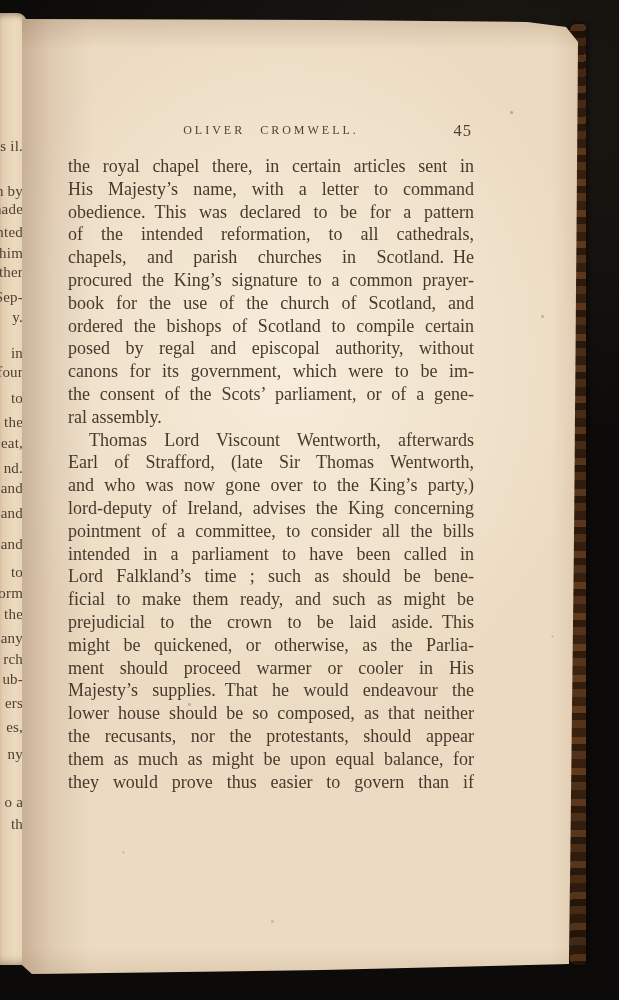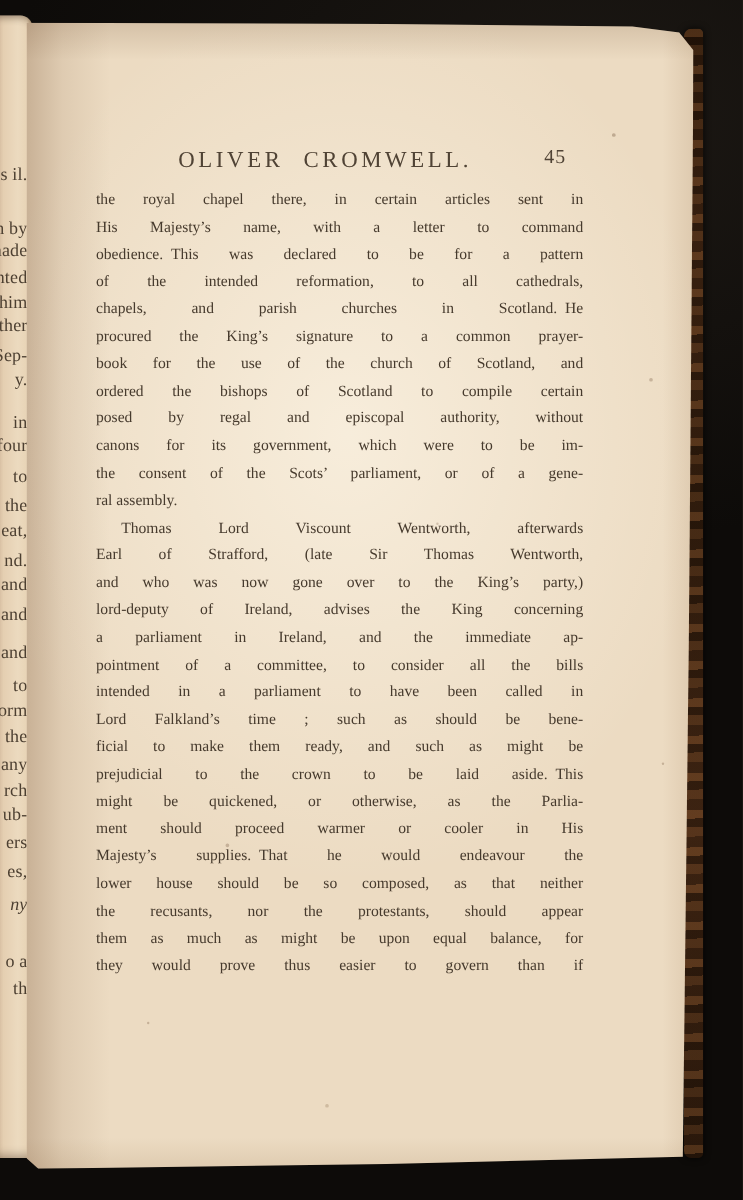--- a/index.html
+++ b/index.html
@@ -54,30 +54,30 @@
       linear-gradient(to right, rgba(125,88,56,.32), rgba(125,88,56,.12) 30px, rgba(125,88,56,0) 70px),
       linear-gradient(to bottom, rgba(110,78,48,.20), rgba(110,78,48,0) 34px),
       linear-gradient(to left, rgba(150,112,74,.16), rgba(150,112,74,0) 26px),
       linear-gradient(to top, rgba(140,104,66,.14), rgba(140,104,66,0) 26px);
   }
   .header-row{
     position:absolute;left:46px;top:107px;width:406px;height:22px;
   }
   .running-title{
     text-align:center;
-    font-size:19px;letter-spacing:3px;word-spacing:9px;
+    font-size:12px;letter-spacing:3px;word-spacing:9px;
     color:#504335;
   }
   .page-num{
     position:absolute;right:2px;top:-2px;
     font-size:16.5px;color:#504335;letter-spacing:1px;
   }
   .body-text{
     position:absolute;left:46px;top:139px;width:406px;
-    font-size:13px;line-height:22.8px;color:#463a2d;margin-left:12px;
+    font-size:18px;line-height:22.8px;color:#463a2d;
   }
   .line{
     text-align:justify;text-align-last:justify;-moz-text-align-last:justify;
     height:22.8px;overflow:visible;white-space:normal;
   }
   .line.indent{text-indent:21px;}
   .line.no-just{text-align-last:left;-moz-text-align-last:left;}
   .speckles{position:absolute;left:0;top:0;width:1px;height:1px;border-radius:50%;
     box-shadow:
       489px 96px 0 1px rgba(110,80,55,.35),
@@ -116,21 +116,21 @@
       <div class="frag" style="top: 504px;">and</div>
       <div class="frag" style="top: 535px;">and</div>
       <div class="frag" style="top: 563px;">to</div>
       <div class="frag" style="top: 584px;">orm</div>
       <div class="frag" style="top: 605px;">the</div>
       <div class="frag" style="top: 629px; padding-left: 32px;">any</div>
       <div class="frag" style="top: 650px;">rch</div>
       <div class="frag" style="top: 670px;">ub-</div>
       <div class="frag" style="top: 694px;">ers</div>
       <div class="frag" style="top: 718px; margin-left: 45px;">es,</div>
-      <div class="frag" style="top: 745px; font-style: italic;">ny</div>
+      <div class="frag" style="top: 745px;">ny</div>
       <div class="frag" style="top: 793px;">o a</div>
       <div class="frag" style="top: 815px;">th</div>
     </div>
 
   <div class="board"></div>
 
   <div class="page">
     <div class="header-row">
       <div class="running-title">OLIVER CROMWELL.</div>
       <div class="page-num">45</div>
@@ -146,21 +146,20 @@
         <div class="line">book for the use of the church of Scotland, and</div>
         <div class="line">ordered the bishops of Scotland to compile certain</div>
         <div class="line">posed by regal and episcopal authority, without</div>
         <div class="line">canons for its government, which were to be im-</div>
         <div class="line">the consent of the Scots’ parliament, or of a gene-</div>
         <div class="line no-just">ral assembly.</div>
         <div class="line indent">Thomas Lord Viscount Wentworth, afterwards</div>
         <div class="line">Earl of Strafford, (late Sir Thomas Wentworth,</div>
         <div class="line">and who was now gone over to the King’s party,)</div>
         <div class="line">lord-deputy of Ireland, advises the King concerning</div>
-        <div class="line">a parliament in Ireland, and the immediate ap-</div>
         <div class="line">pointment of a committee, to consider all the bills</div>
         <div class="line">intended in a parliament to have been called in</div>
         <div class="line">Lord Falkland’s time ; such as should be bene-</div>
         <div class="line">ficial to make them ready, and such as might be</div>
         <div class="line">prejudicial to the crown to be laid aside. This</div>
         <div class="line">might be quickened, or otherwise, as the Parlia-</div>
         <div class="line">ment should proceed warmer or cooler in His</div>
         <div class="line">Majesty’s supplies. That he would endeavour the</div>
         <div class="line">lower house should be so composed, as that neither</div>
         <div class="line">the recusants, nor the protestants, should appear</div>

